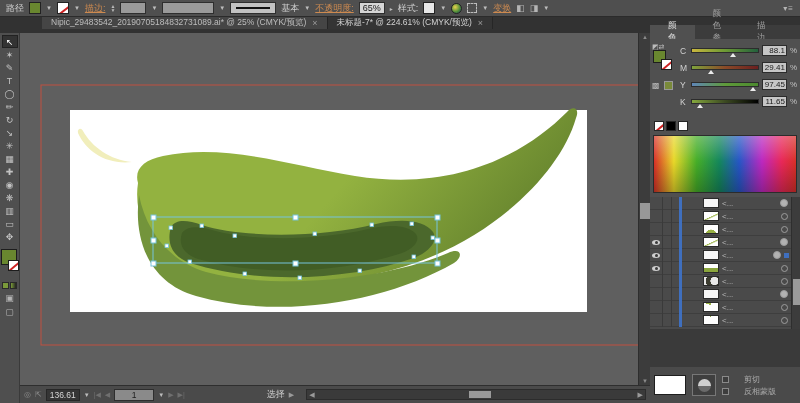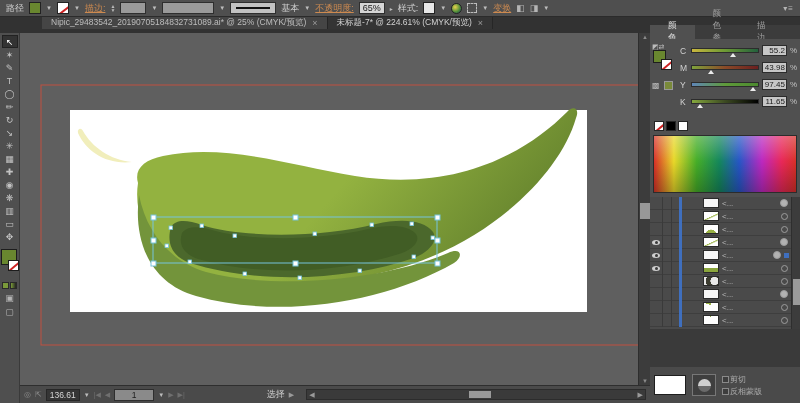--- a/index.html
+++ b/index.html
@@ -110,21 +110,21 @@
   .l-target.big { width:8px; height:8px; background:#b2b2b2; }
   .l-sel { width:5px; height:5px; background:#3f6fbe; margin-right:2px; }
   #layers-scroll { position:absolute; right:0; top:0; bottom:0; width:9px; background:#3c3c3c; border-left:1px solid #2e2e2e; }
   #layers-thumbbar { position:absolute; left:1px; top:62%; width:7px; height:26px; background:#9a9a9a; }
   #dock-gap { height:38px; background:#3a3a3a; flex:none; }
   #transp { flex:1; background:#4a4a4a; display:flex; align-items:center; gap:6px; padding:4px; }
   #transp-thumb { width:32px; height:20px; background:#fff; border:1px solid #1e1e1e; }
   #transp-mask { width:24px; height:22px; border:1px solid #777; background:#3f3f3f; display:flex; align-items:center; justify-content:center; }
   #transp-mask i { display:block; width:13px; height:13px; border-radius:50%;
     background:linear-gradient(to bottom,#cfcfcf 50%, #6a6a6a 50%); }
-  .chk-row { display:flex; align-items:center; gap:1px; height:12px; }
+  .chk-row { display:flex; align-items:center; gap:15px; height:12px; }
   .chk { width:7px; height:7px; border:1px solid #8a8a8a; background:#3d3d3d; }
   .chk-label { color:#a8a8a8; font-size:8px; }
 
   
   #status-bar { position:absolute; left:20px; top:385px; width:630px; height:18px; background:#4a4a4a;
     border-top:1px solid #2e2e2e; display:flex; align-items:center; gap:4px; padding:0 4px; }
   .sb-icon { color:#8a8a8a; font-size:8px; }
   #zoom-field { width:34px; height:12px; background:#353535; border:1px solid #272727; color:#d6d6d6;
     font-size:8.5px; text-align:center; line-height:11px; }
   .nav-glyph { color:#9a9a9a; font-size:7px; }
@@ -289,29 +289,29 @@
       <span id="cp-stroke"></span>
       <span id="cp-cube">▩</span>
       <span id="cp-mini"></span>
     </div>
     <div id="cmyk-rows">
         <div class="ch-row">
           <span class="ch-label">C</span>
           <div class="ch-track" style="background: linear-gradient(90deg, rgb(201, 182, 62), rgb(109, 154, 53), rgb(35, 96, 61));">
             <span class="ch-thumb" style="left: 62%;"></span>
           </div>
-          <div class="ch-val">55.2</div>
+          <div class="ch-val">88.1</div>
           <span class="ch-unit">%</span>
         </div>
         <div class="ch-row">
           <span class="ch-label">M</span>
           <div class="ch-track" style="background: linear-gradient(90deg, rgb(127, 162, 59), rgb(138, 74, 40), rgb(107, 31, 31));">
             <span class="ch-thumb" style="left: 29%;"></span>
           </div>
-          <div class="ch-val">43.98</div>
+          <div class="ch-val">29.41</div>
           <span class="ch-unit">%</span>
         </div>
         <div class="ch-row">
           <span class="ch-label">Y</span>
           <div class="ch-track" style="background: linear-gradient(90deg, rgb(95, 134, 184), rgb(95, 154, 58), rgb(76, 138, 47));">
             <span class="ch-thumb" style="left: 93%;"></span>
           </div>
           <div class="ch-val">97.45</div>
           <span class="ch-unit">%</span>
         </div>

